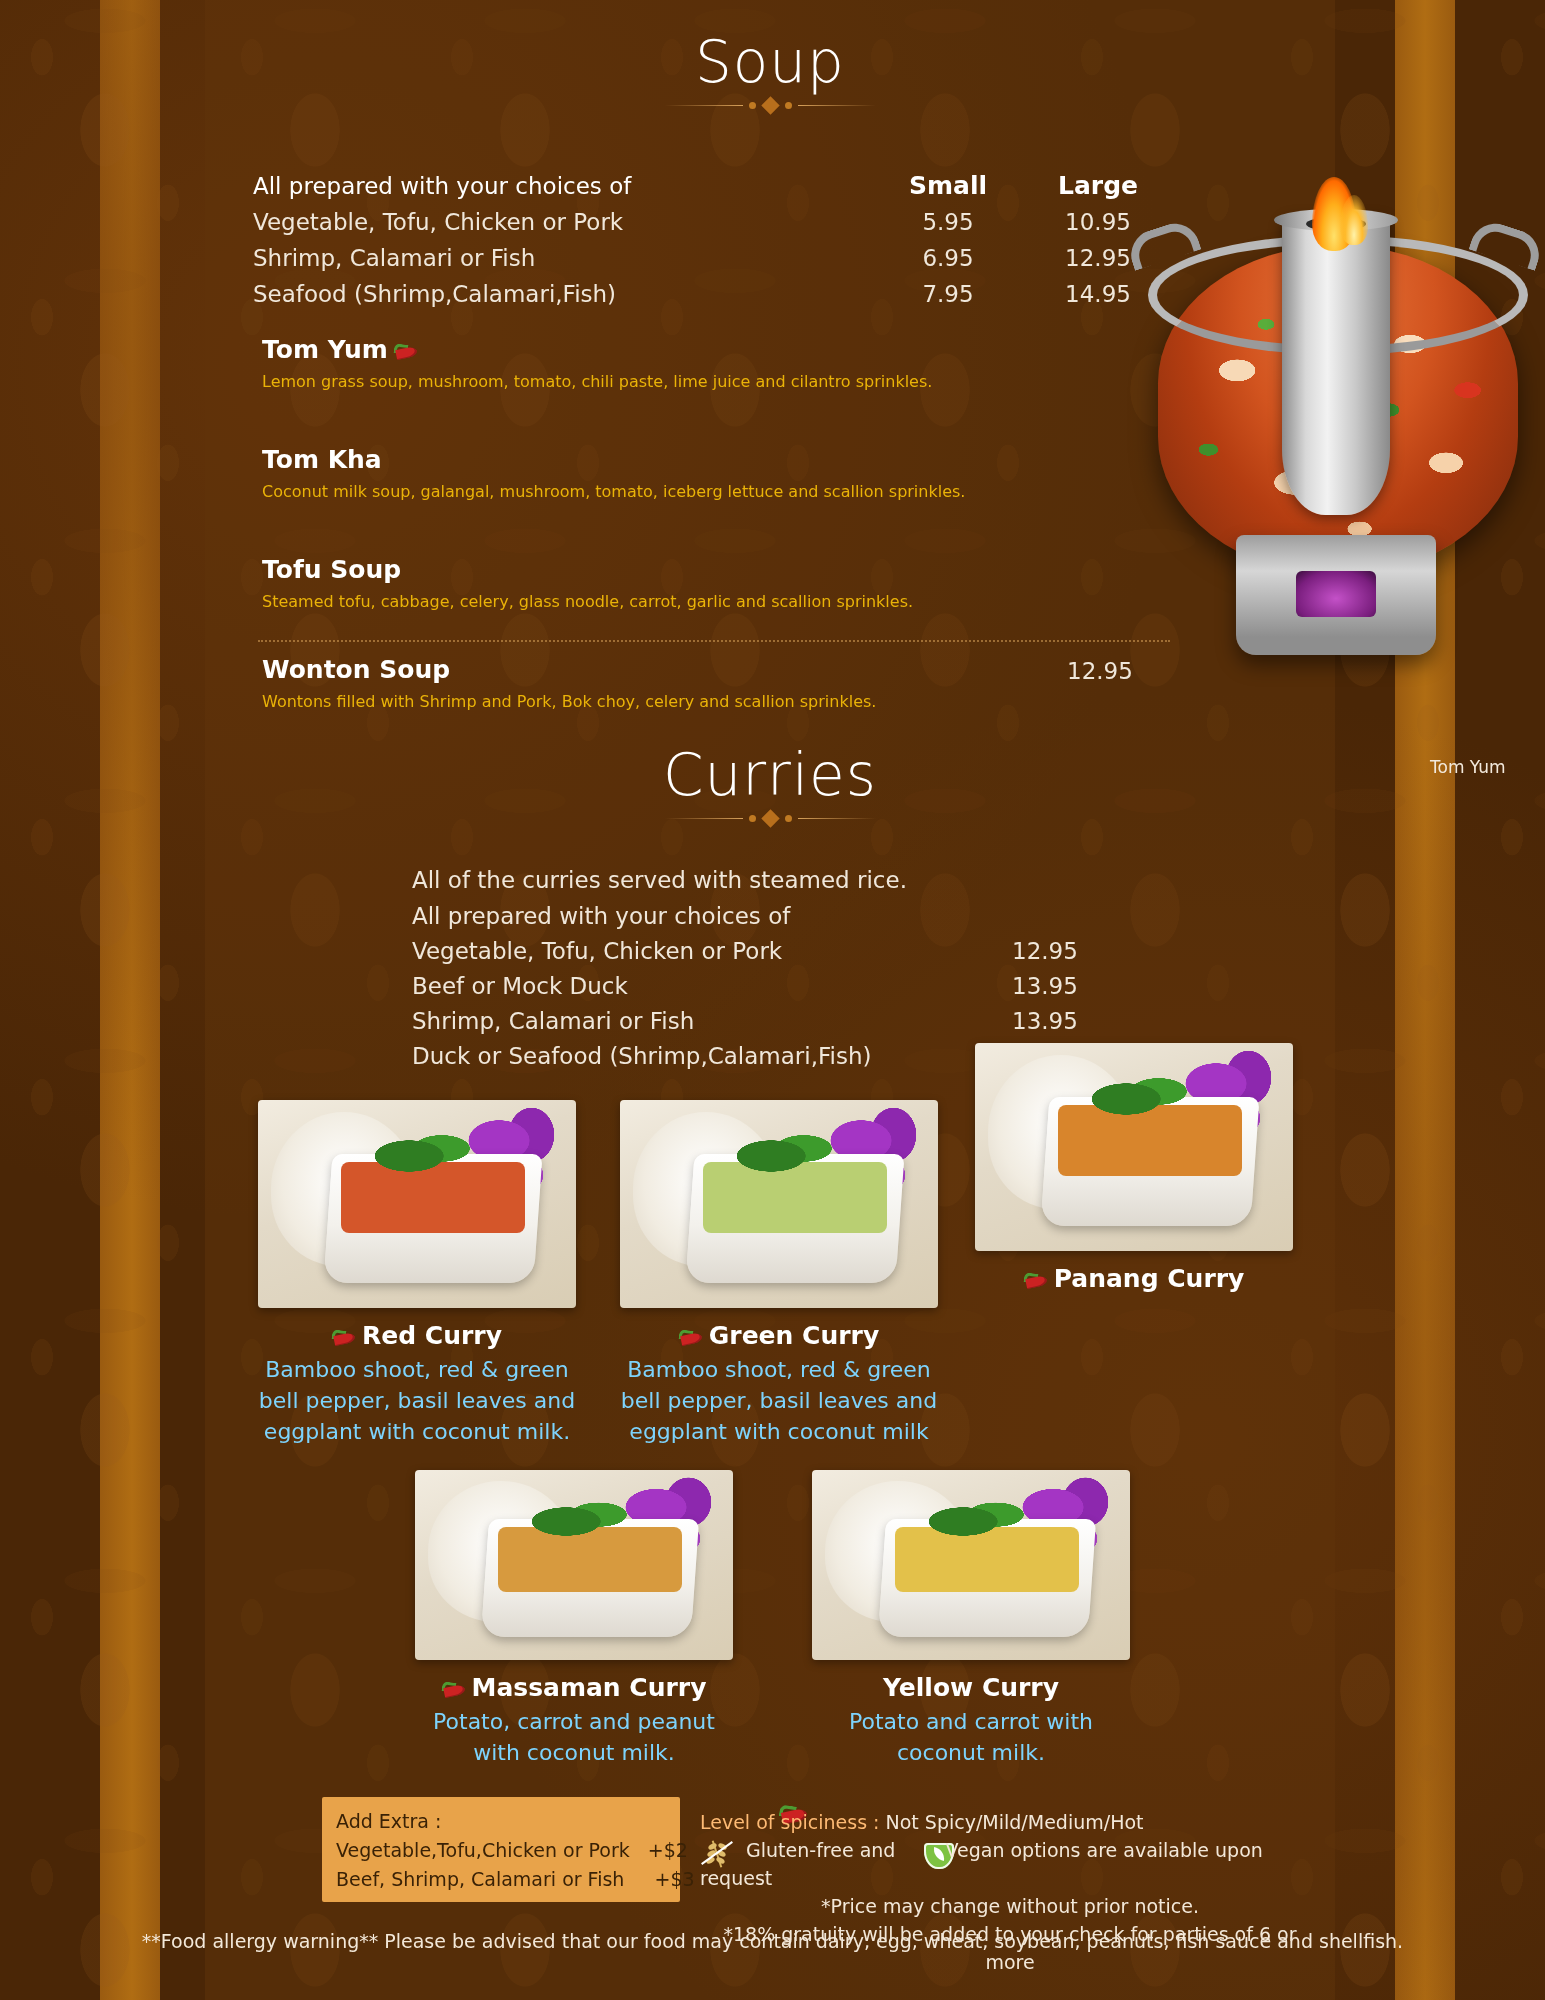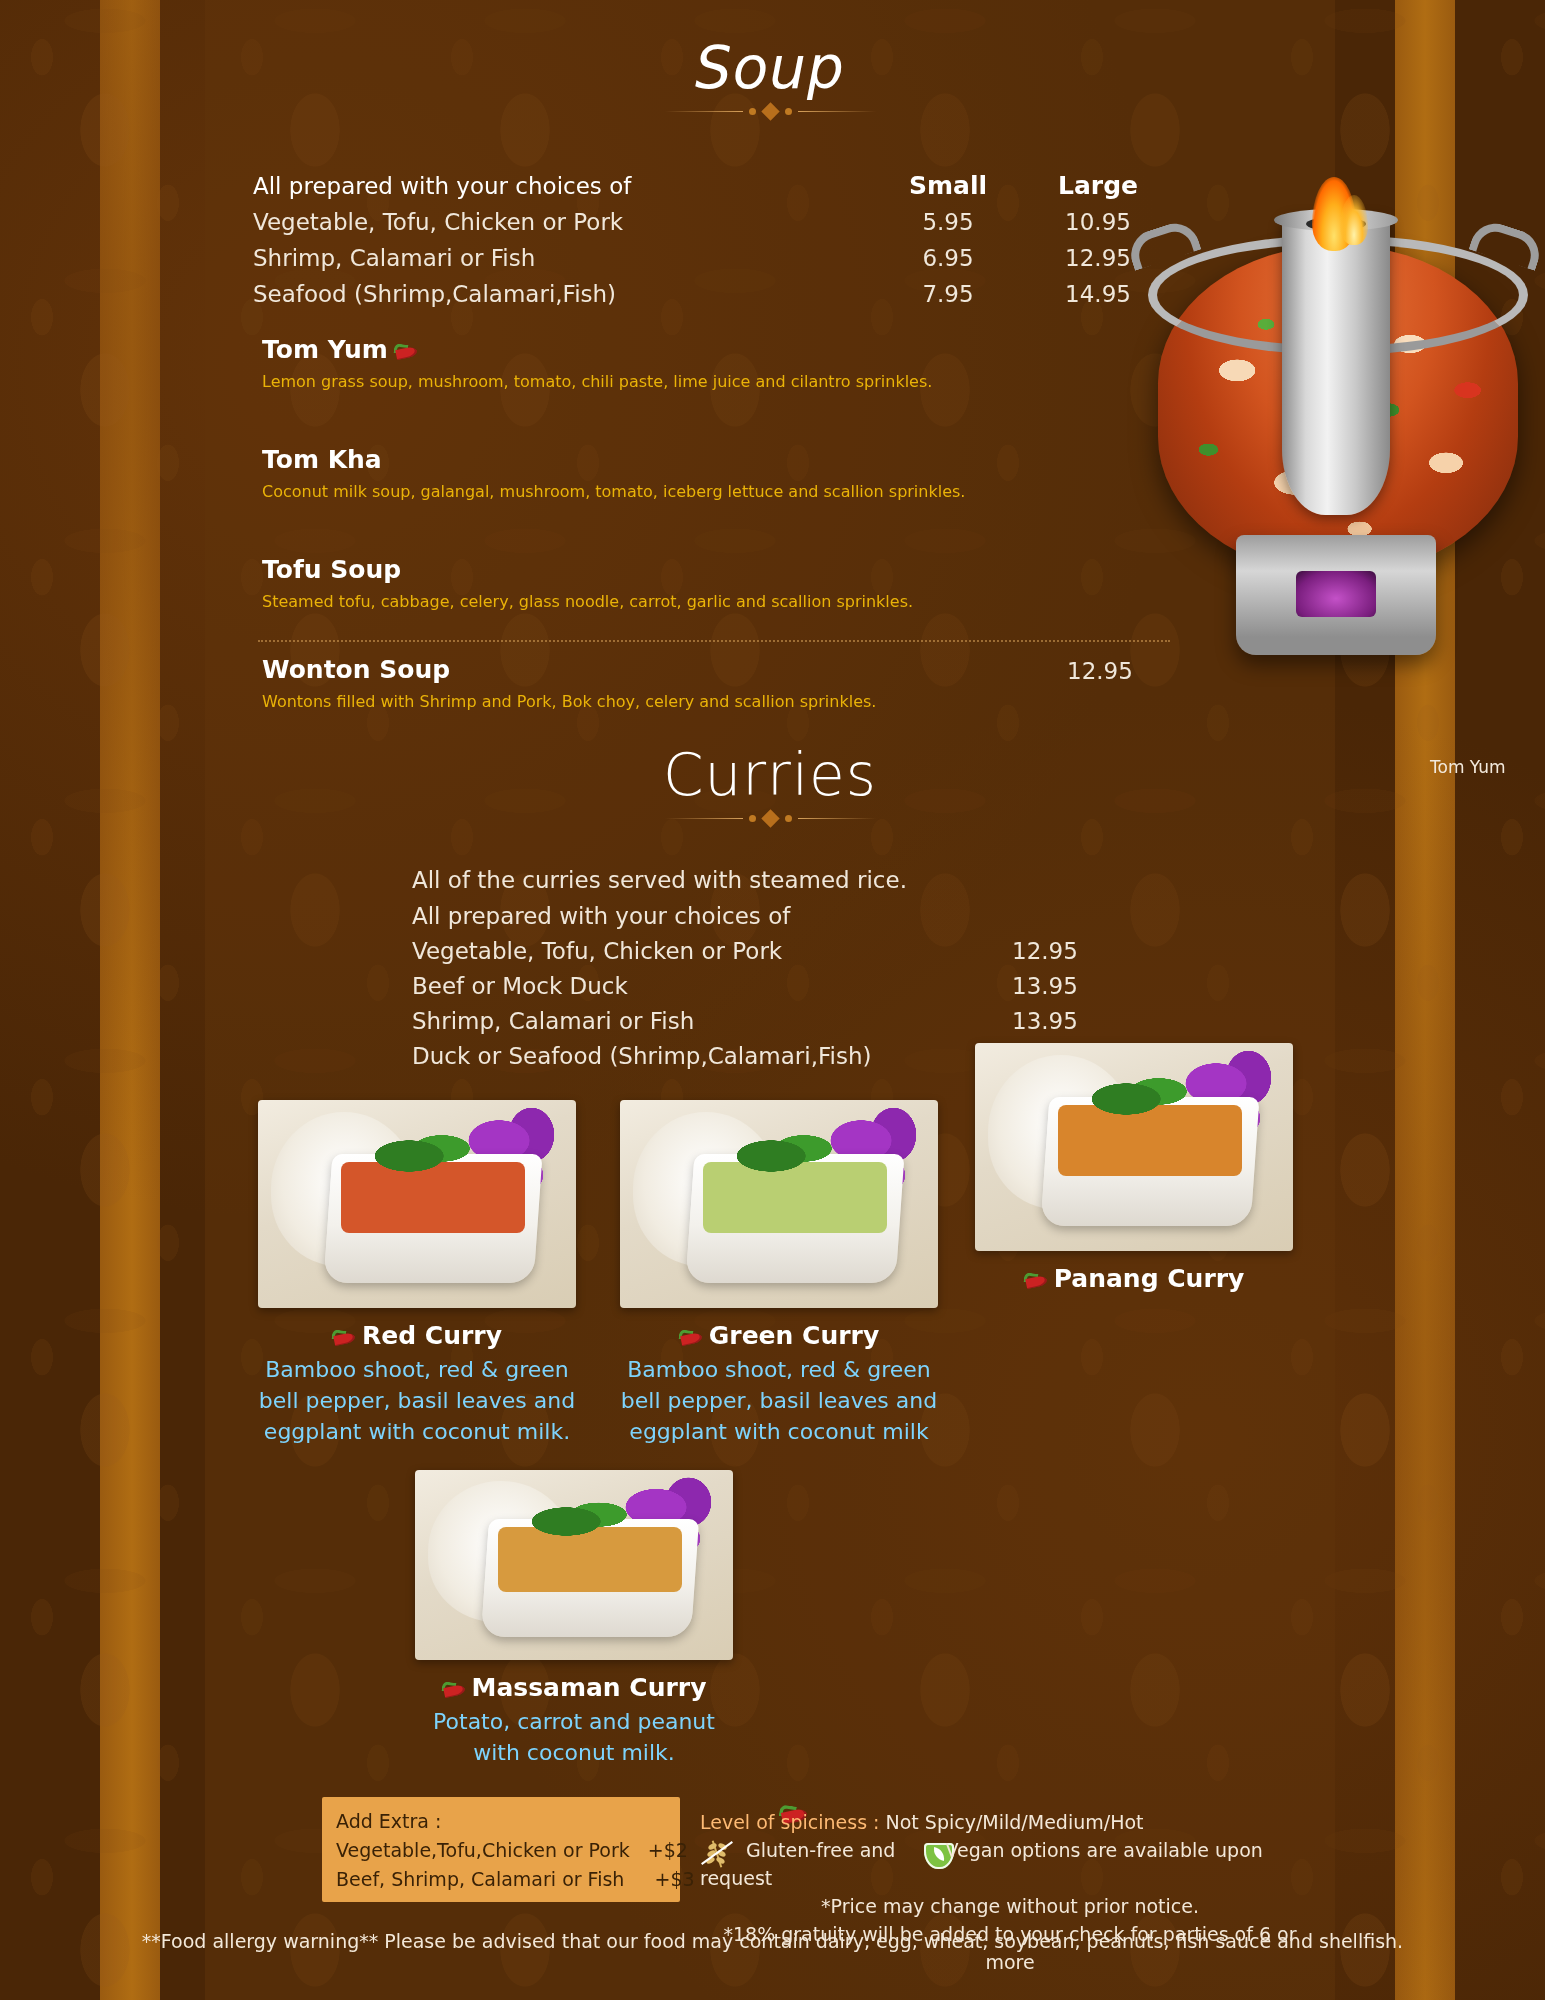--- a/index.html
+++ b/index.html
@@ -428,21 +428,21 @@
 </style>
 </head>
 <body>
 
 <div class="page-bg"></div>
 <div class="damask"></div>
 <div class="inner-panel"></div>
 
 <div class="content">
 
-  <div style="position:absolute; left:205px; top:38px; width:1130px;font-style:italic;">
+  <div style="position:absolute; left:205px; top:32px; width:1130px;">
     <div class="section-title">Soup</div>
     <div class="title-orn">
       <span class="ln"></span>
       <span class="dot"></span>
       <span class="dia"></span>
       <span class="dot"></span>
       <span class="ln r"></span>
     </div>
   </div>
 
@@ -583,20 +583,31 @@
       <div class="rice"></div>
       <div class="orchid"></div>
       <div class="bowl"></div>
       <div class="soupfill" style="background:#d79a3e;"></div>
       <div class="garnish"></div>
     </div>
     <div class="cname"><span class="chili pre"><span class="stem"></span><span class="body"></span></span><span>Massaman Curry</span></div>
     <div class="cdesc">Potato, carrot and peanut with coconut milk.</div>
   </div>
 
+  <div class="card" style="left:812px; top:1470px; width:318px;">
+    <div class="ph" style="height:190px;">
+      <div class="rice"></div>
+      <div class="orchid"></div>
+      <div class="bowl"></div>
+      <div class="soupfill" style="background:#e3c14a;"></div>
+      <div class="garnish"></div>
+    </div>
+    <div class="cname"><span>Yellow Curry</span></div>
+    <div class="cdesc">Potato and carrot with coconut milk.</div>
+  </div>
 
   <div class="addextra">
     <div class="line">Add Extra :</div>
     <div class="line">Vegetable,Tofu,Chicken or Pork   +$2</div>
     <div class="line">Beef, Shrimp, Calamari or Fish     +$3</div>
   </div>
 
   <div class="chili-foot">
     <span class="chili" style="transform:scale(1.2);"><span class="stem"></span><span class="body"></span></span>
   </div>

